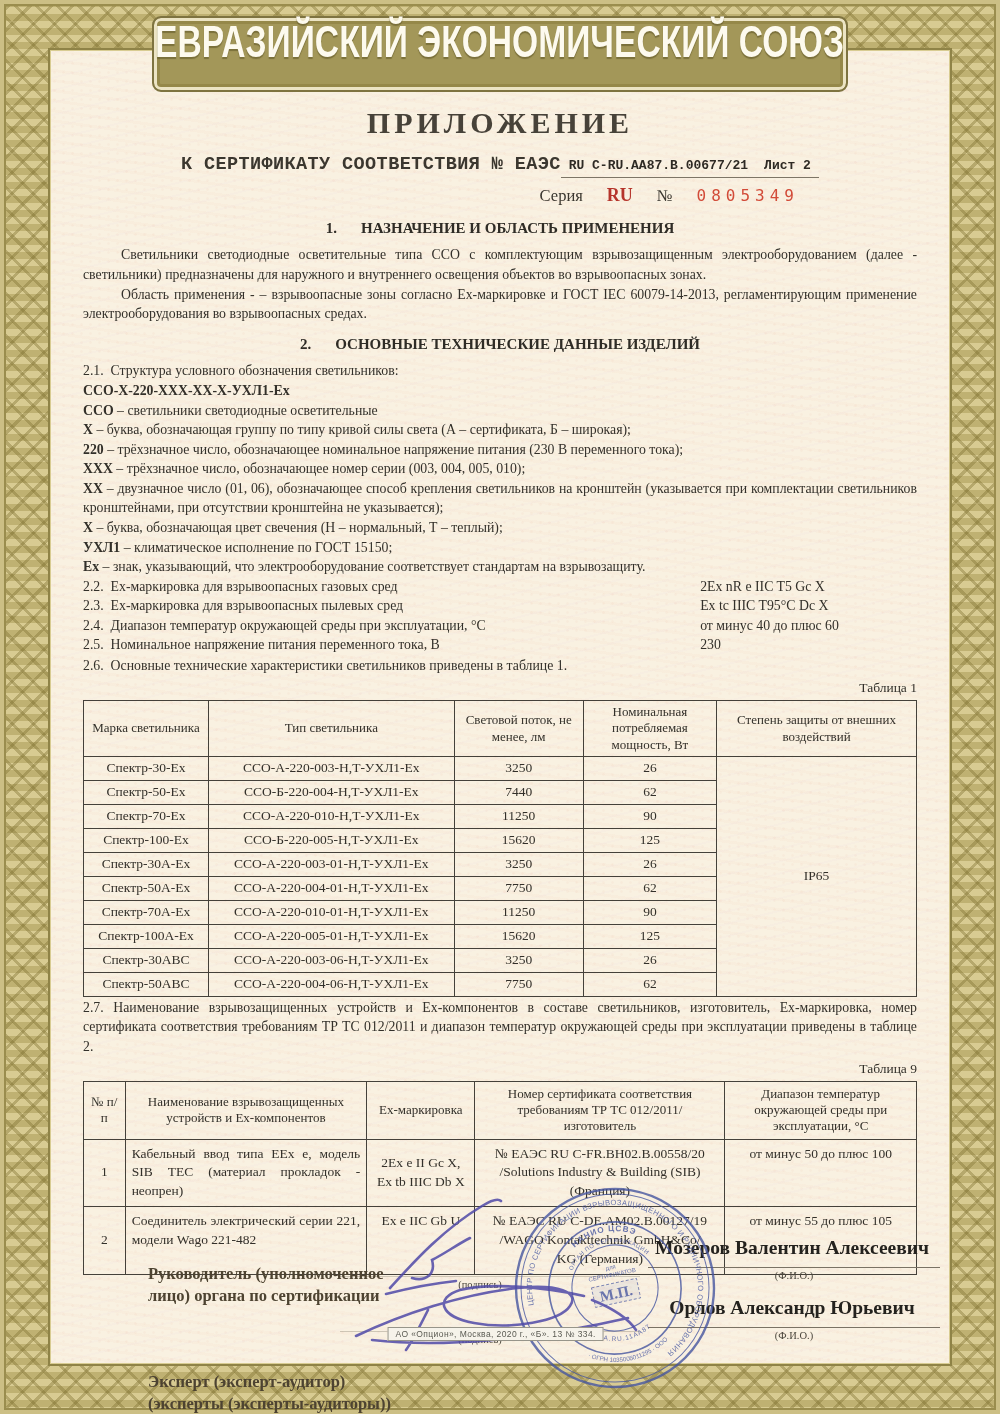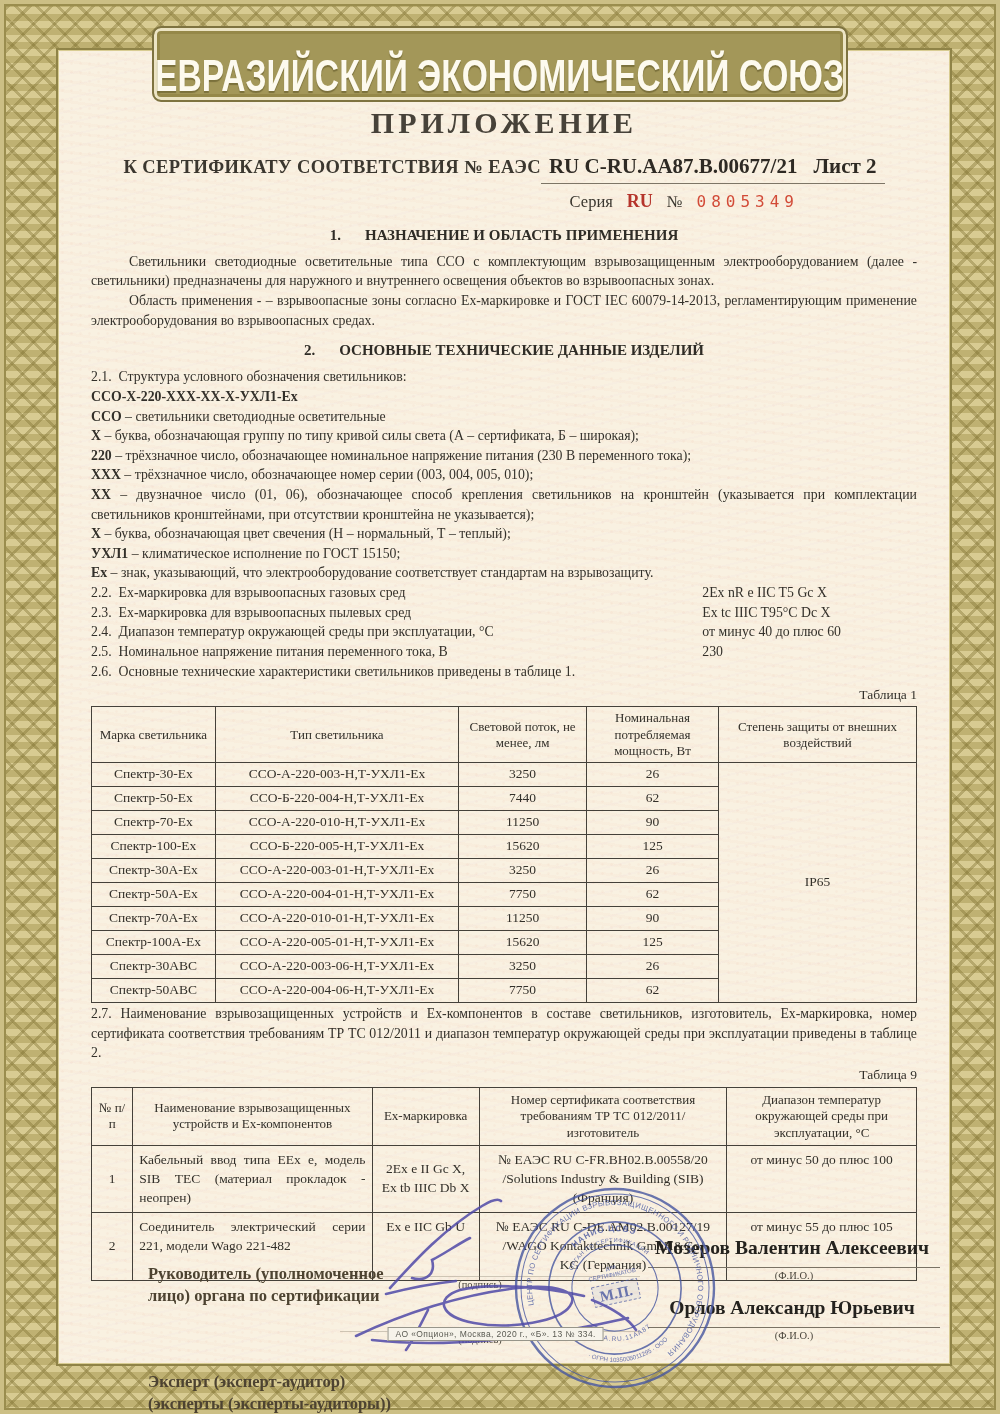--- a/index.html
+++ b/index.html
@@ -18,45 +18,45 @@
     position:absolute; inset:48px;
     background-color:#f9f1e1;
     background-image:
       radial-gradient(rgba(233,150,120,.06) 1px, transparent 1.6px),
       repeating-linear-gradient(8deg, rgba(238,168,138,.05) 0 3px, transparent 3px 10px),
       repeating-linear-gradient(-14deg, rgba(205,165,220,.04) 0 2px, transparent 2px 12px);
     background-size:9px 9px, auto, auto;
     border:2px solid #8f8347;
     box-shadow: inset 0 0 0 1px #d8cc92;
     padding:52px 33px 0 33px; box-sizing:border-box;
-    font-size:13.8px; line-height:1.4;margin-left:8px;
+    font-size:13.8px; line-height:1.4;
   }
   .banner{
-    position:absolute; top:26px; left:152px; right:152px; height:72px; z-index:3;
+    position:absolute; top:16px; left:152px; right:152px; height:72px; z-index:3;
     background:#a39759; border:2px solid #7e7340; border-radius:9px;
     box-shadow: inset 0 0 0 3px #ece4c4, inset 0 0 0 6px #958849;
-    display:flex; align-items:flex-end; justify-content:center;
+    display:flex; align-items:flex-start; justify-content:center;
   }
   .banner span{
     font-family:"Liberation Sans","DejaVu Sans",sans-serif; font-weight:bold;
     font-size:42px; color:#fdfaee; white-space:nowrap;
     transform:scale(.80,1.06); text-shadow:0 2px 1px rgba(90,80,35,.55);
   }
   .title{
     margin:0 0 8px 0; text-align:center; font-size:30px; font-weight:bold;
     letter-spacing:4px; color:#474239;
   }
-  .subtitle-row{display:flex; justify-content:center; align-items:baseline; gap:0; margin-bottom:5px;}
+  .subtitle-row{display:flex; justify-content:center; align-items:baseline; gap:0; margin-bottom:5px;font-family:Liberation Mono, monospace;}
   .sub-label{font-size:18.5px; font-weight:bold; color:#3b372f; letter-spacing:.4px;}
   .cert-num{
-    font-size:21px; font-weight:bold; color:#2e2a24;
+    font-size:13px; font-weight:bold; color:#2e2a24;
     border-bottom:1.5px solid #7d7566; padding:0 8px 2px 8px; white-space:nowrap;
   }
   .cert-num .sheet{margin-left:16px;}
-  .series-row{display:flex; justify-content:flex-end; align-items:baseline; gap:14px; margin:2px 118px 8px 0;}
+  .series-row{display:flex; justify-content:flex-end; align-items:baseline; gap:24px; margin:2px 118px 8px 0;}
   .series-label{font-size:16.5px; color:#3b372f;}
   .series-ru{font-size:18px; font-weight:bold; color:#b5342b;}
   .num-sign{font-size:16.5px; color:#3b372f;}
   .serial{font-family:"DejaVu Sans Mono","Liberation Mono",monospace; font-size:16px; color:#d24b38; letter-spacing:5px;}
   .sec-heading{display:flex; justify-content:center; font-size:15px; font-weight:bold; margin:10px 0 6px 0; color:#2f2c26;}
   .sec-heading .num{margin-right:24px;}
   .para{margin:1px 0; text-align:justify; white-space:pre-wrap;}
   .indent{text-indent:38px;}
   .dline{margin:0; text-align:justify; line-height:1.42;}
   .spec-row{display:flex; line-height:1.42;}

